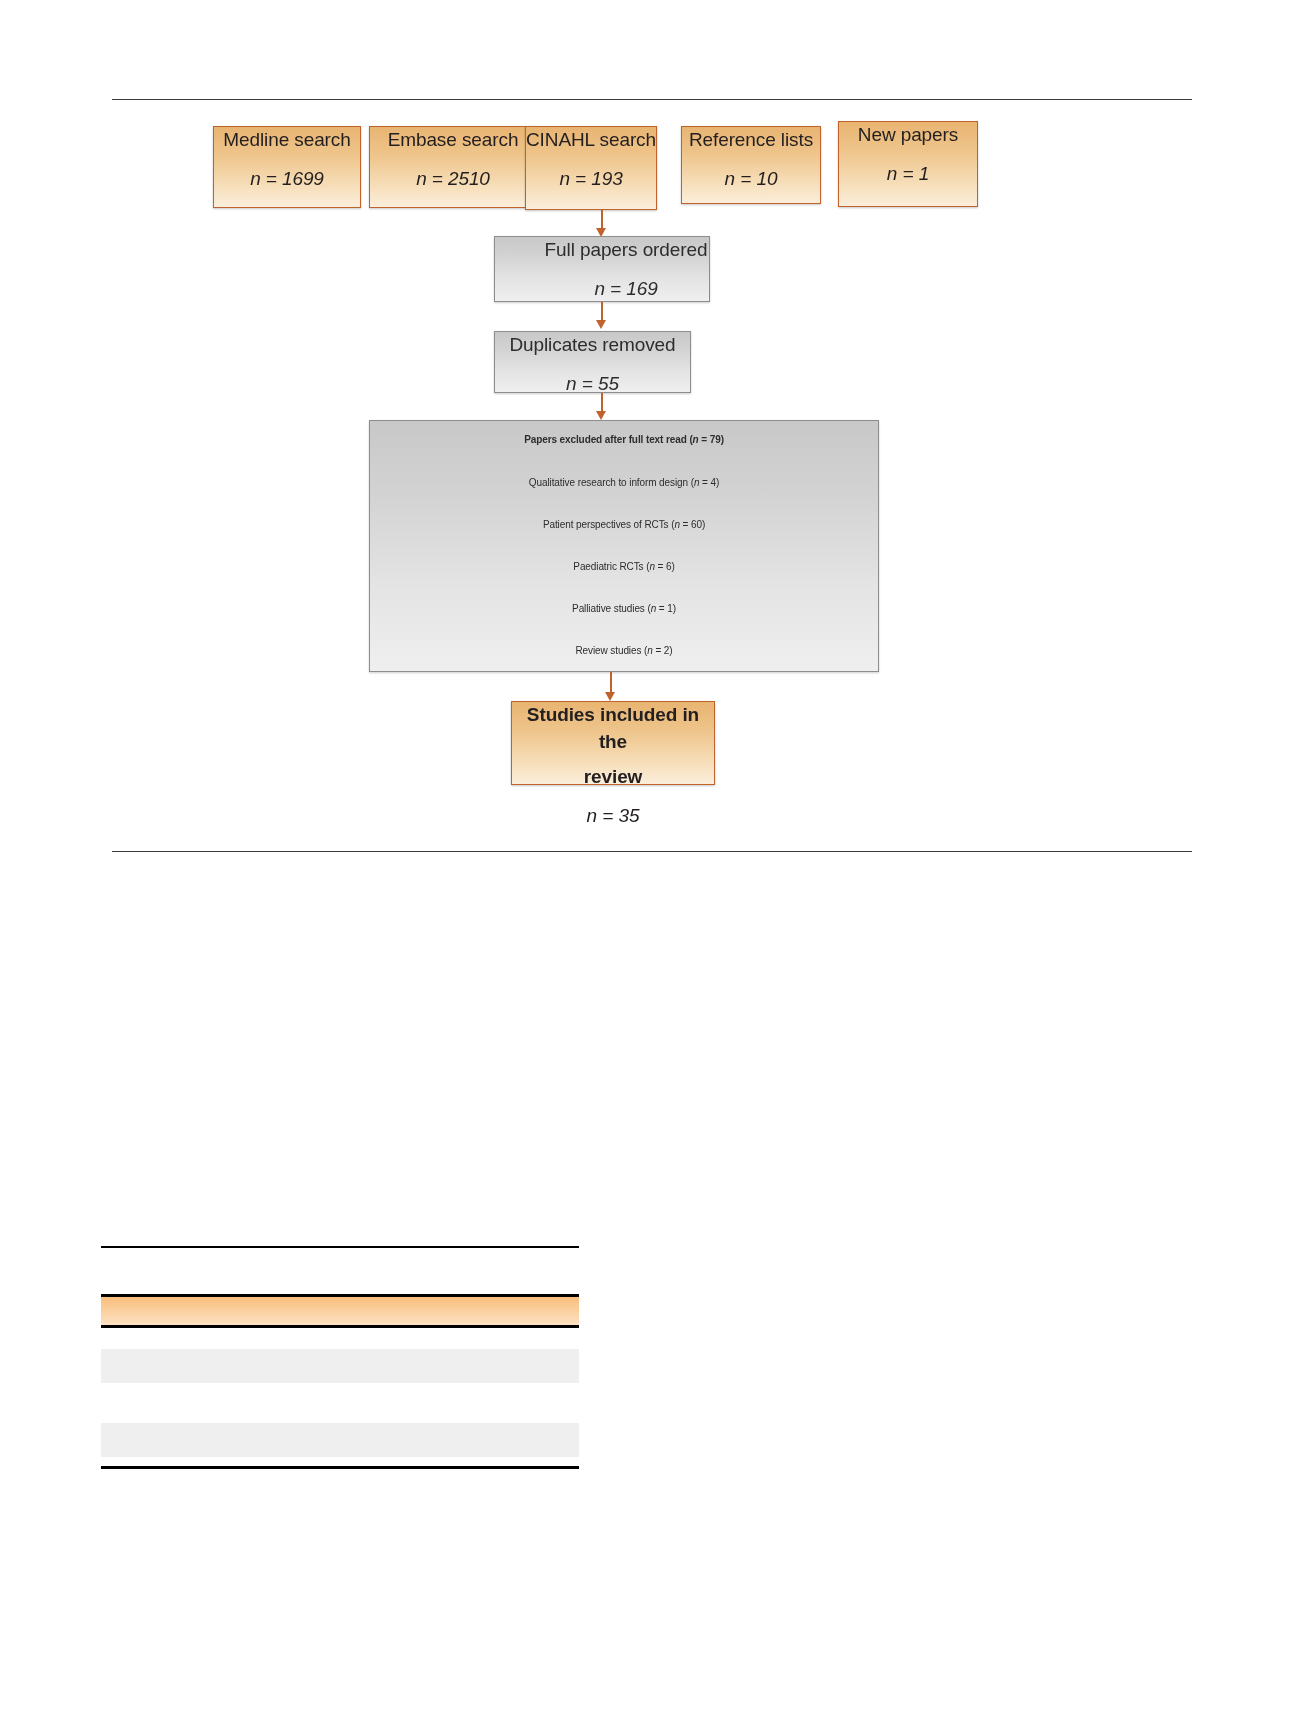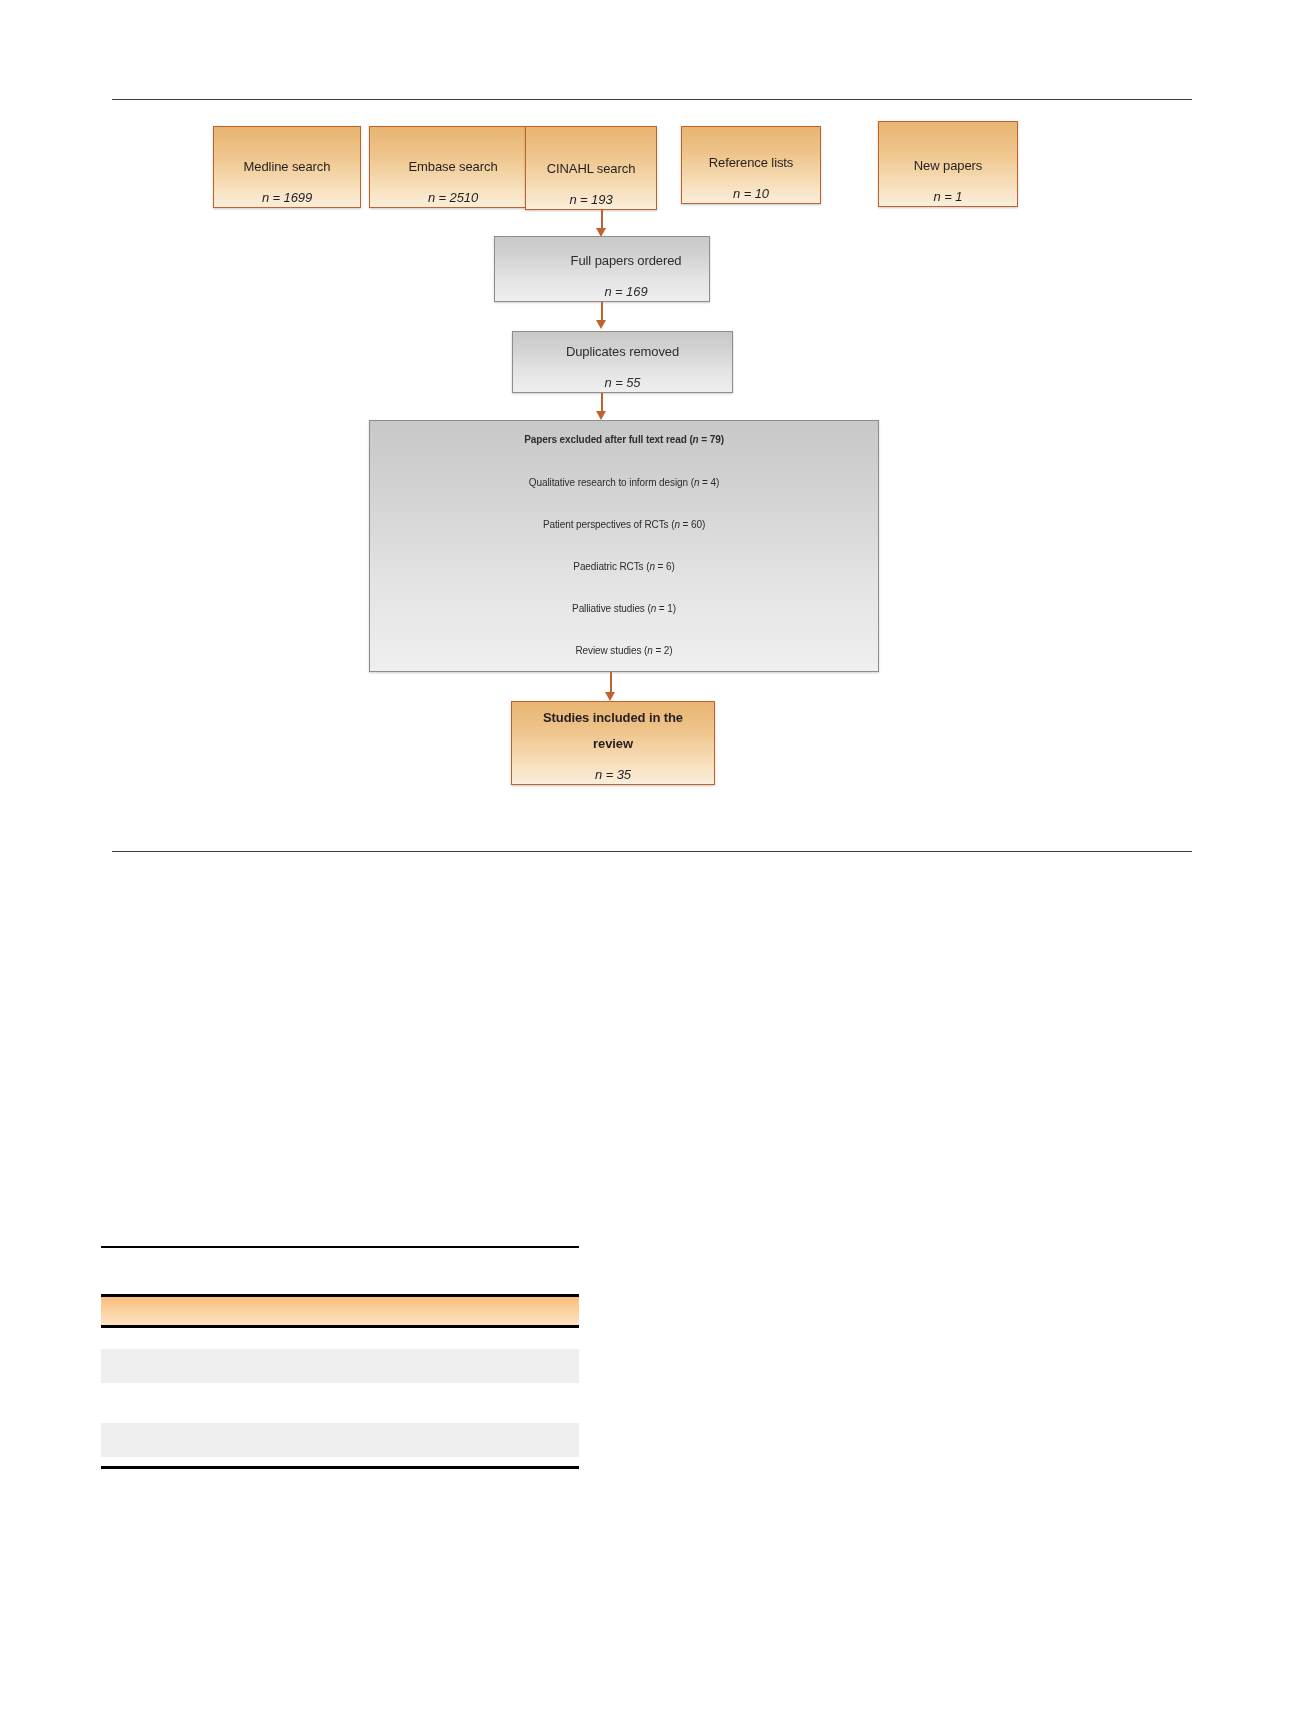--- a/index.html
+++ b/index.html
@@ -37,23 +37,23 @@
     height: 840px;
   }
 
   
   .node {
     position: absolute;
     box-sizing: border-box;
     display: flex;
     flex-direction: column;
     align-items: center;
-    justify-content: flex-end;
+    justify-content: flex-start;
     text-align: center;
-    font-size: 13px;
+    font-size: 19px;
     line-height: 1.42;
     letter-spacing: -0.1px;
   }
 
   .node .line { display: block; }
   .node .line + .line { margin-top: 12px; }
 
   
   .node.orange {
     border: 1.6px solid #c0622b;
@@ -143,37 +143,37 @@
   <div class="node orange" style="left:525px; top:126px; width:132px; height:84px;">
     <span class="line">CINAHL search</span>
     <span class="line ital"><i>n</i> = 193</span>
   </div>
 
   <div class="node orange" style="left:681px; top:126px; width:140px; height:78px;">
     <span class="line">Reference lists</span>
     <span class="line ital"><i>n</i> = 10</span>
   </div>
 
-  <div class="node orange" style="left:878px; top:121px; width:140px; height:86px;">
+  <div class="node orange" style="left:838px; top:121px; width:140px; height:86px;">
     <span class="line">New papers</span>
     <span class="line ital"><i>n</i> = 1</span>
   </div>
 
   <div class="conn v" style="left:601px; top:210px; height:20px;"></div>
   <div class="arrowhead" style="left:596px; top:228px;"></div>
 
   <div class="node grey" style="left:494px; top:236px; width:216px; height:66px;padding-left:48px;">
     <span class="line">Full papers ordered</span>
     <span class="line ital"><i>n</i> = 169</span>
   </div>
 
   <div class="conn v" style="left:601px; top:302px; height:20px;"></div>
   <div class="arrowhead" style="left:596px; top:320px;"></div>
 
-  <div class="node grey" style="left:512px; top:331px; width:221px; height:62px;">
+  <div class="node grey" style="left:494px; top:331px; width:197px; height:62px;">
     <span class="line">Duplicates removed</span>
     <span class="line ital"><i>n</i> = 55</span>
   </div>
 
   <div class="conn v" style="left:601px; top:393px; height:20px;"></div>
   <div class="arrowhead" style="left:596px; top:411px;"></div>
 
   <div class="node grey exclusions" style="left:369px; top:420px; width:510px; height:252px;">
     <span class="line bold">Papers excluded after full text read (<i>n</i> = 79)</span>
     <span class="line">Qualitative research to inform design (<i>n</i> = 4)</span>

